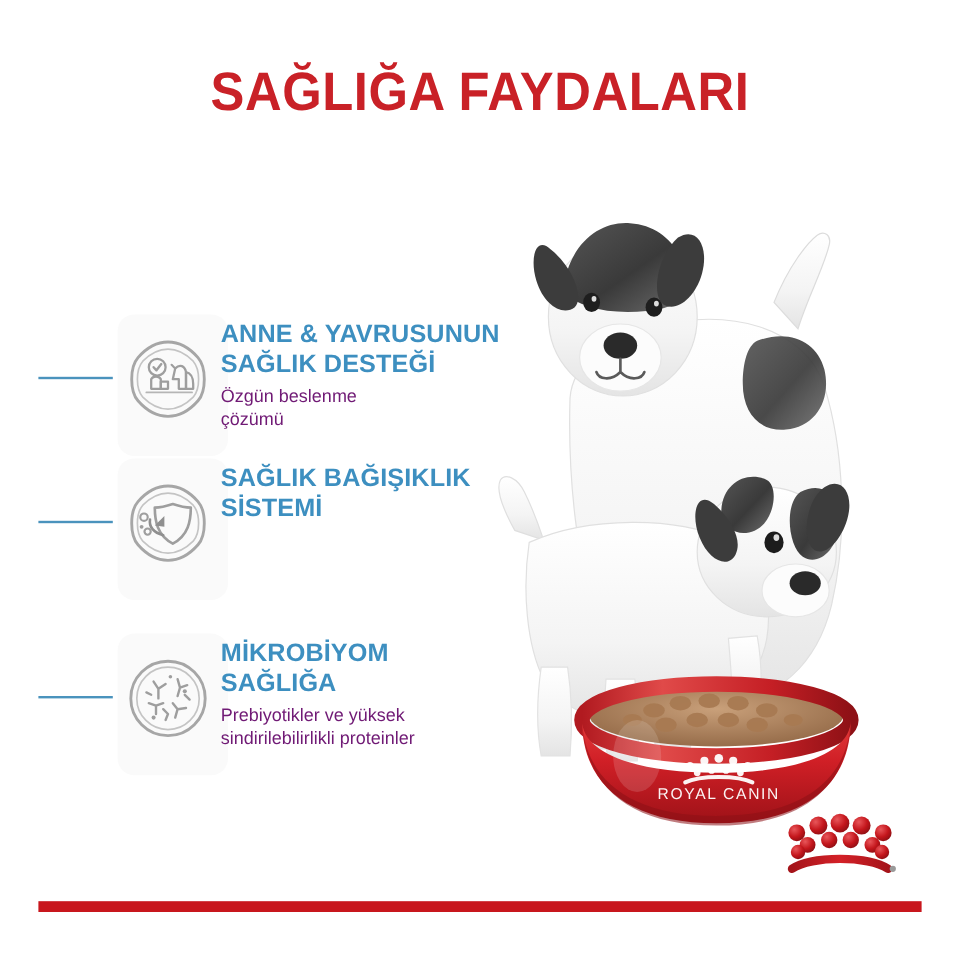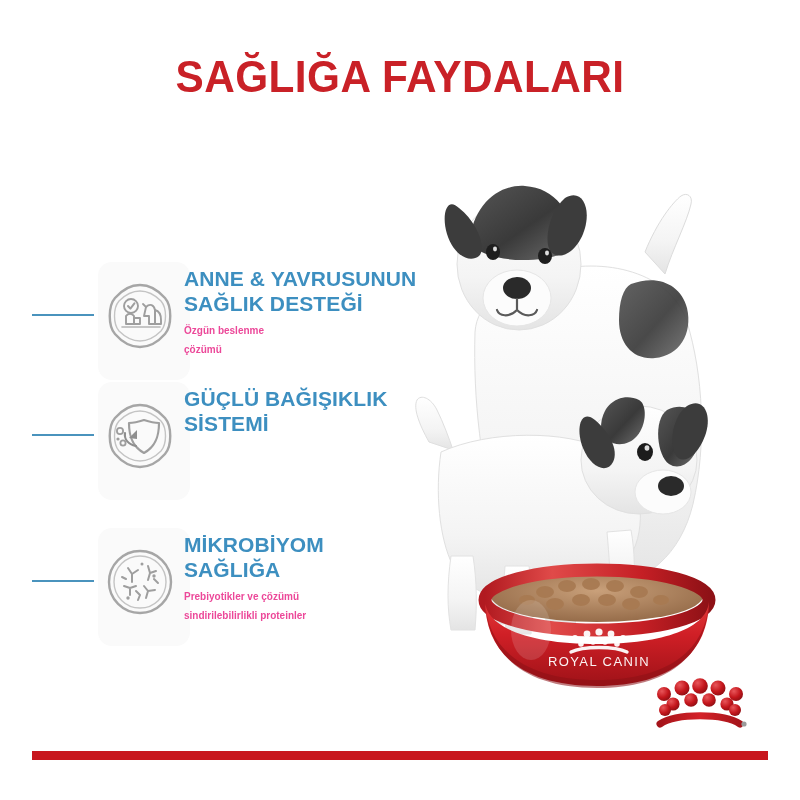--- a/index.html
+++ b/index.html
@@ -95,26 +95,25 @@
   .benefit-heading {
     font-size: 21px;
     line-height: 25px;
     font-weight: bold;
     color: #3d8fc0;
     letter-spacing: 0.1px;
     margin: 0 0 5px 0;
     white-space: pre-line;
   }
   .benefit-sub {
-    font-size: 10px;
+    font-size: 15px;
     line-height: 19px;
-    color: #ec4899;
+    color: #701a75;
     margin: 0;
     white-space: pre-line;
-    font-weight: bold;
   }
 
   
   .brand-crown {
     position: absolute;
     left: 648px;
     top: 676px;
     width: 104px;
     height: 58px;
   }
@@ -311,21 +310,21 @@
 
         <path d="M32 46 C24 44 20 39 21 33" fill="none" stroke="#8f8f8f" stroke-width="2.2" stroke-linecap="round"></path>
         <path d="M33 30 L25 38 L33 39 Z" fill="#8f8f8f"></path>
 
         <circle cx="16" cy="31" r="3.1" fill="none" stroke="#9e9e9e" stroke-width="1.8"></circle>
         <circle cx="19" cy="43" r="2.6" fill="none" stroke="#9e9e9e" stroke-width="1.8"></circle>
         <circle cx="14" cy="39" r="1.6" fill="#9e9e9e"></circle>
       </svg>
     </div>
     <div class="benefit-text">
-      <p class="benefit-heading">GÜÇLÜ BAĞIŞIKLIK
+      <p class="benefit-heading">SAĞLIK BAĞIŞIKLIK
 SİSTEMİ</p>
     </div>
   </div>
 
   <div class="benefit b3">
     <div class="connector"></div>
     <div class="card"></div>
     <div class="benefit-icon">
       <svg viewBox="0 0 72 72" xmlns="http://www.w3.org/2000/svg">
         <circle cx="36" cy="36" r="31" fill="none" stroke="#a6a6a6" stroke-width="2.4"></circle>
@@ -341,21 +340,21 @@
           <path d="M18 31 L22 33"></path>
         </g>
         <circle cx="50" cy="30" r="1.7" fill="#9e9e9e"></circle>
         <circle cx="24" cy="52" r="1.7" fill="#9e9e9e"></circle>
         <circle cx="38" cy="18" r="1.5" fill="#9e9e9e"></circle>
       </svg>
     </div>
     <div class="benefit-text">
       <p class="benefit-heading">MİKROBİYOM
 SAĞLIĞA</p>
-      <p class="benefit-sub">Prebiyotikler ve çözümü
+      <p class="benefit-sub">Prebiyotikler ve yüksek
 sindirilebilirlikli proteinler</p>
     </div>
   </div>
 
   <div class="brand-crown">
     <svg viewBox="0 0 104 58" xmlns="http://www.w3.org/2000/svg">
       <defs>
         <radialGradient id="bead" cx="35%" cy="30%" r="75%">
           <stop offset="0%" stop-color="#e8565a"></stop>
           <stop offset="60%" stop-color="#c4161c"></stop>

